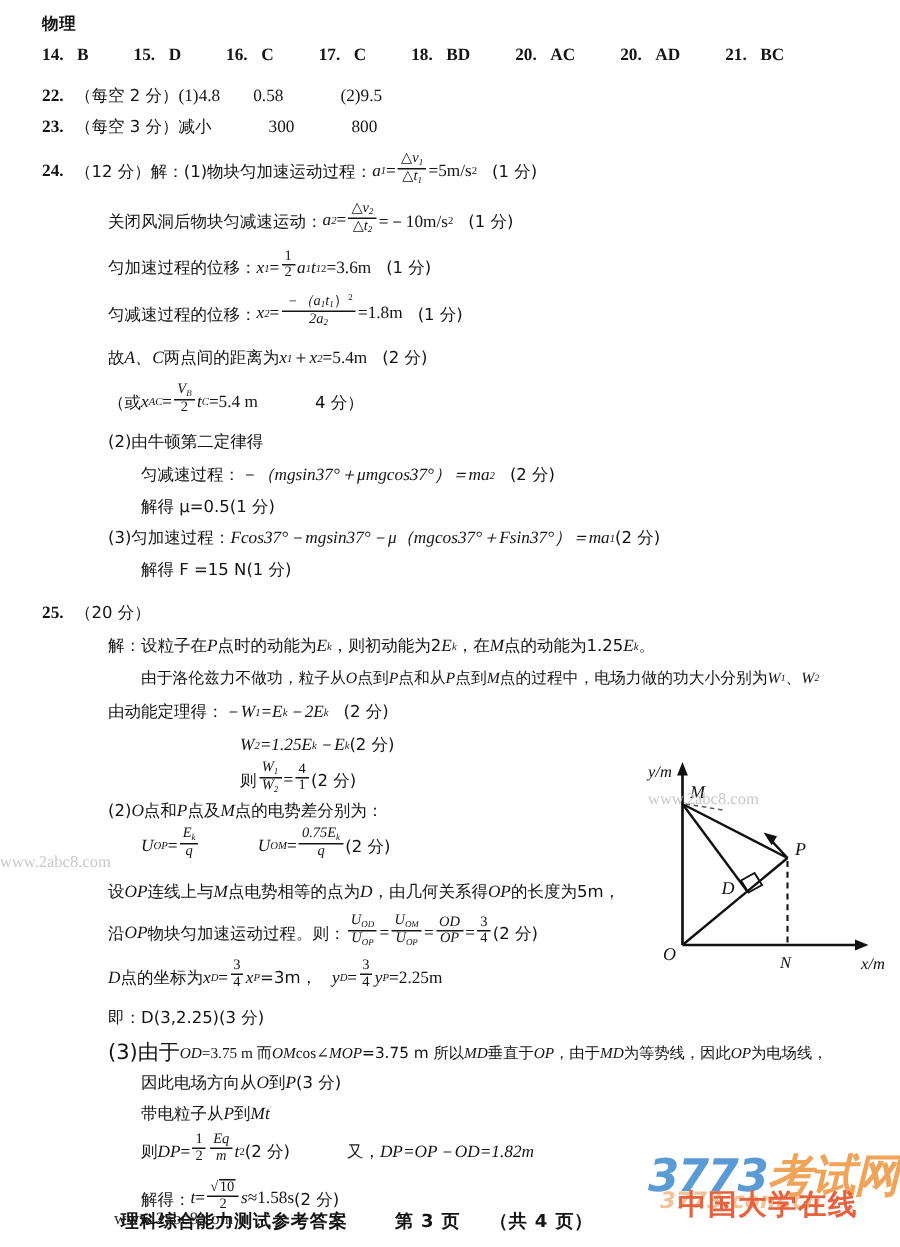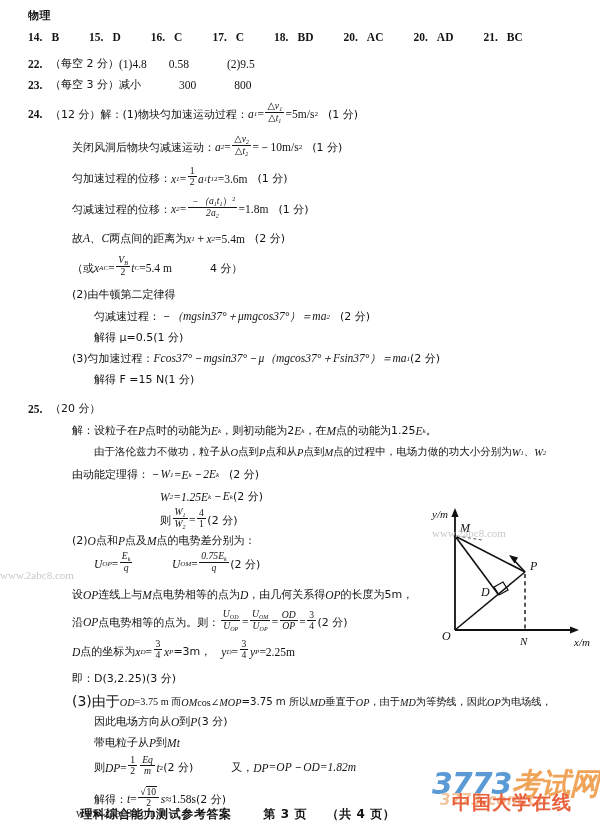--- a/index.html
+++ b/index.html
@@ -484,21 +484,21 @@
       <span class="cn">点电势相等的点为</span>
       <span class="it">D</span>
       <span class="cn">，由几何关系得</span>
       <span class="it">OP</span>
       <span class="cn">的长度为5m，</span>
   </div>
 
   <div class="qline ind2" style="top:611px">
     <span class="cn">沿</span>
       <span class="it">OP</span>
-      <span class="cn">点电势相等的点为。则：</span>
+      <span class="cn">物块匀加速运动过程。则：</span>
     <span class="frac">
       <span class="num"><span class="it">U</span><sub>OD</sub></span>
       <span class="den"><span class="it">U</span><sub>OP</sub></span>
     </span>
     <span>=</span>
     <span class="frac">
       <span class="num"><span class="it">U</span><sub>OM</sub></span>
       <span class="den"><span class="it">U</span><sub>OP</sub></span>
     </span>
     <span>=</span>

